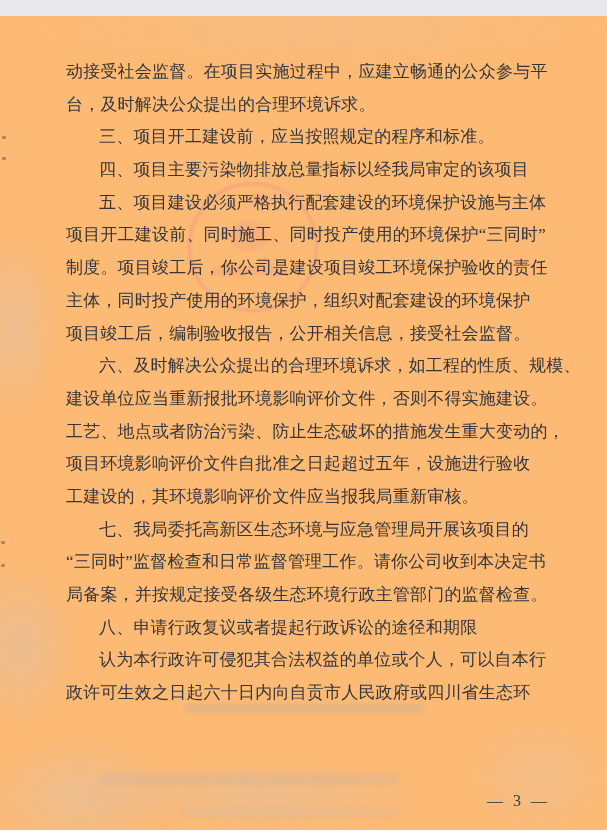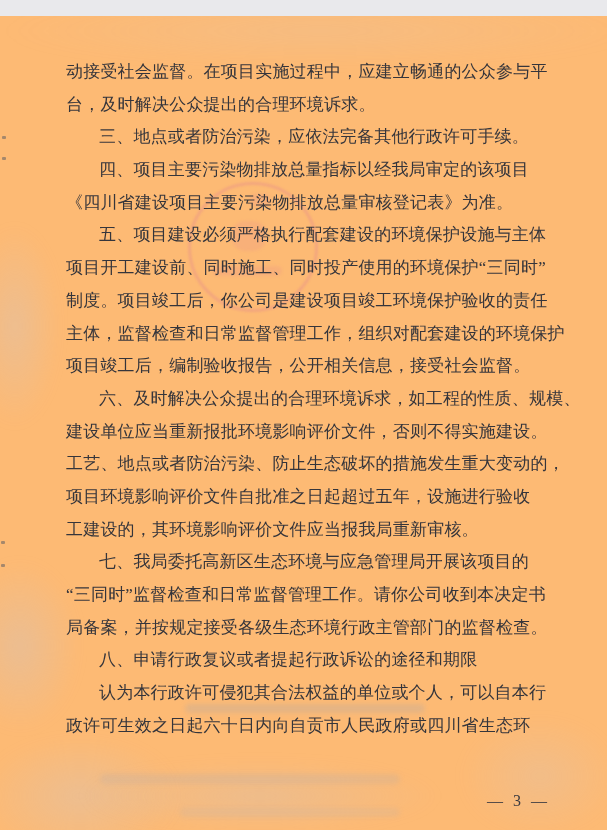--- a/index.html
+++ b/index.html
@@ -121,27 +121,26 @@
   <div class="speck p4"></div>
 
   <div class="seal-ring"></div>
   <div class="seal-mark sk1"></div>
   <div class="seal-mark sk2"></div>
   <div class="seal-mark sk3"></div>
 
   <div class="textblock">
     <div class="line">动接受社会监督。在项目实施过程中，应建立畅通的公众参与平</div>
     <div class="line">台，及时解决公众提出的合理环境诉求。</div>
-    <div class="line ind">三、地点或者防治污染，应依法完备其他行政许可手续。</div>
+    <div class="line ind">三、项目开工建设前，应当按照规定的程序和标准。</div>
     <div class="line ind">四、项目主要污染物排放总量指标以经我局审定的该项目</div>
-    <div class="line">《四川省建设项目主要污染物排放总量审核登记表》为准。</div>
     <div class="line ind">五、项目建设必须严格执行配套建设的环境保护设施与主体</div>
     <div class="line">项目开工建设前、同时施工、同时投产使用的环境保护“三同时”</div>
     <div class="line">制度。项目竣工后，你公司是建设项目竣工环境保护验收的责任</div>
-    <div class="line">主体，监督检查和日常监督管理工作，组织对配套建设的环境保护</div>
+    <div class="line">主体，同时投产使用的环境保护，组织对配套建设的环境保护</div>
     <div class="line">项目竣工后，编制验收报告，公开相关信息，接受社会监督。</div>
     <div class="line ind">六、及时解决公众提出的合理环境诉求，如工程的性质、规模、</div>
     <div class="line">建设单位应当重新报批环境影响评价文件，否则不得实施建设。</div>
     <div class="line">工艺、地点或者防治污染、防止生态破坏的措施发生重大变动的，</div>
     <div class="line">项目环境影响评价文件自批准之日起超过五年，设施进行验收</div>
     <div class="line">工建设的，其环境影响评价文件应当报我局重新审核。</div>
     <div class="line ind">七、我局委托高新区生态环境与应急管理局开展该项目的</div>
     <div class="line">“三同时”监督检查和日常监督管理工作。请你公司收到本决定书</div>
     <div class="line">局备案，并按规定接受各级生态环境行政主管部门的监督检查。</div>
     <div class="line ind">八、申请行政复议或者提起行政诉讼的途径和期限</div>

